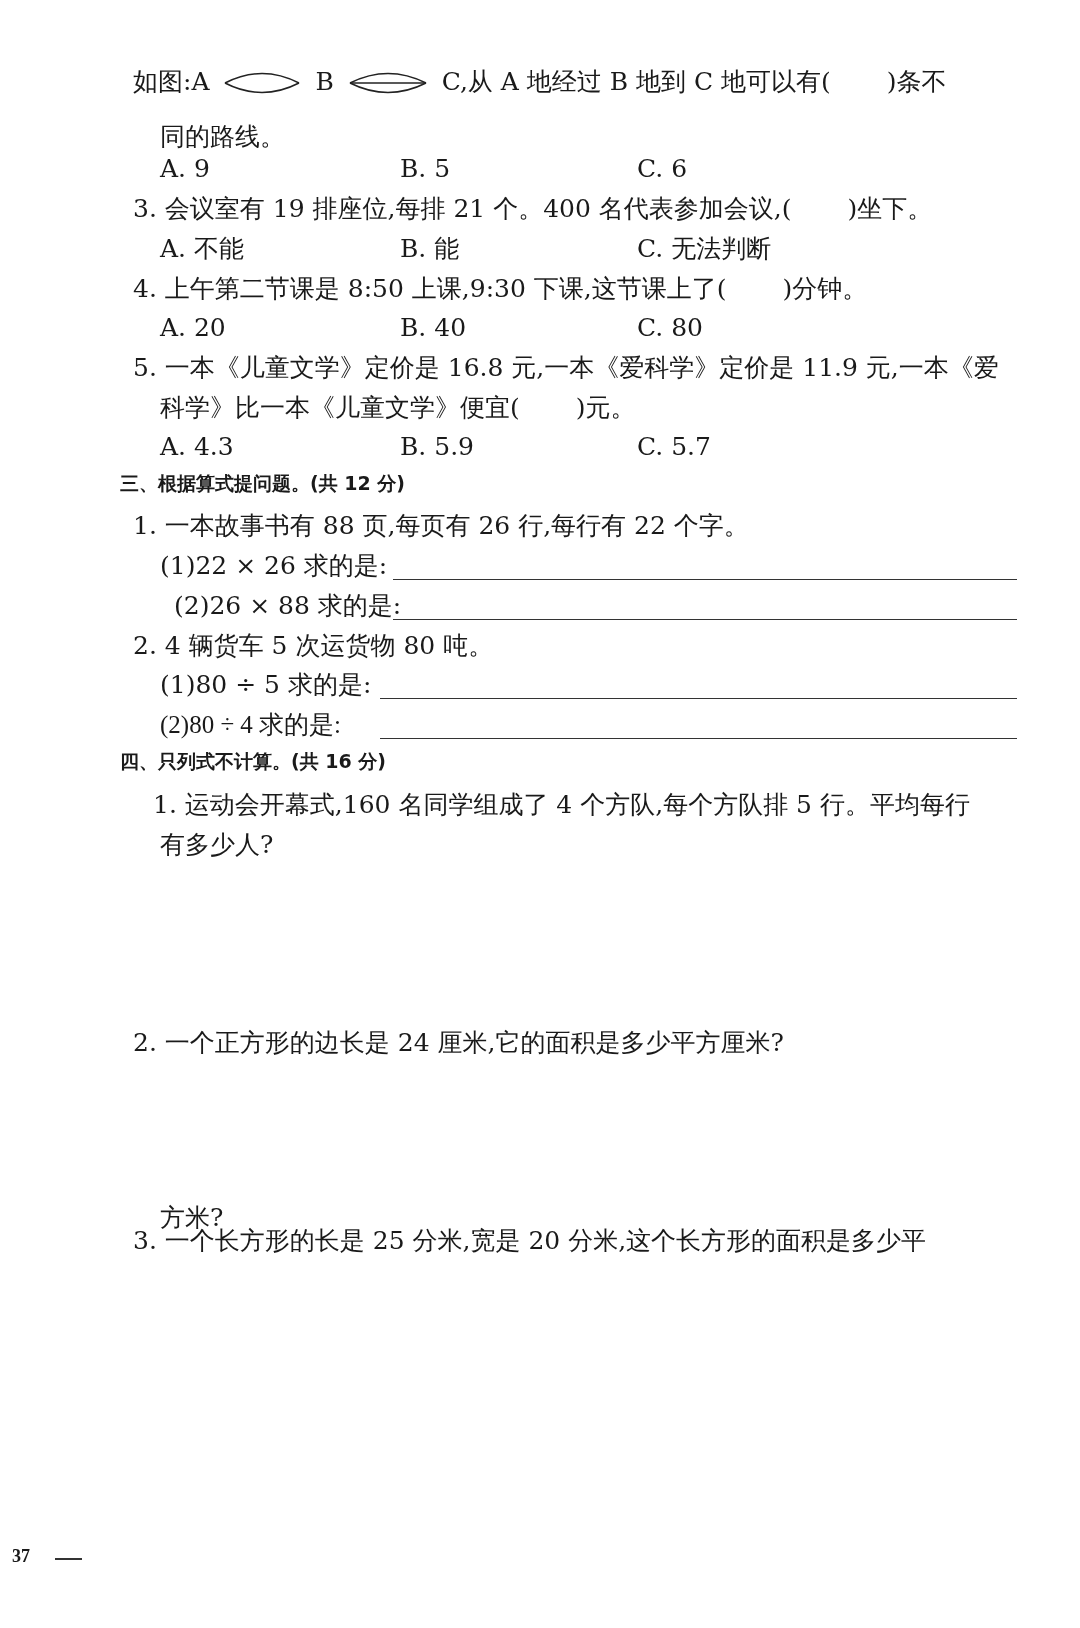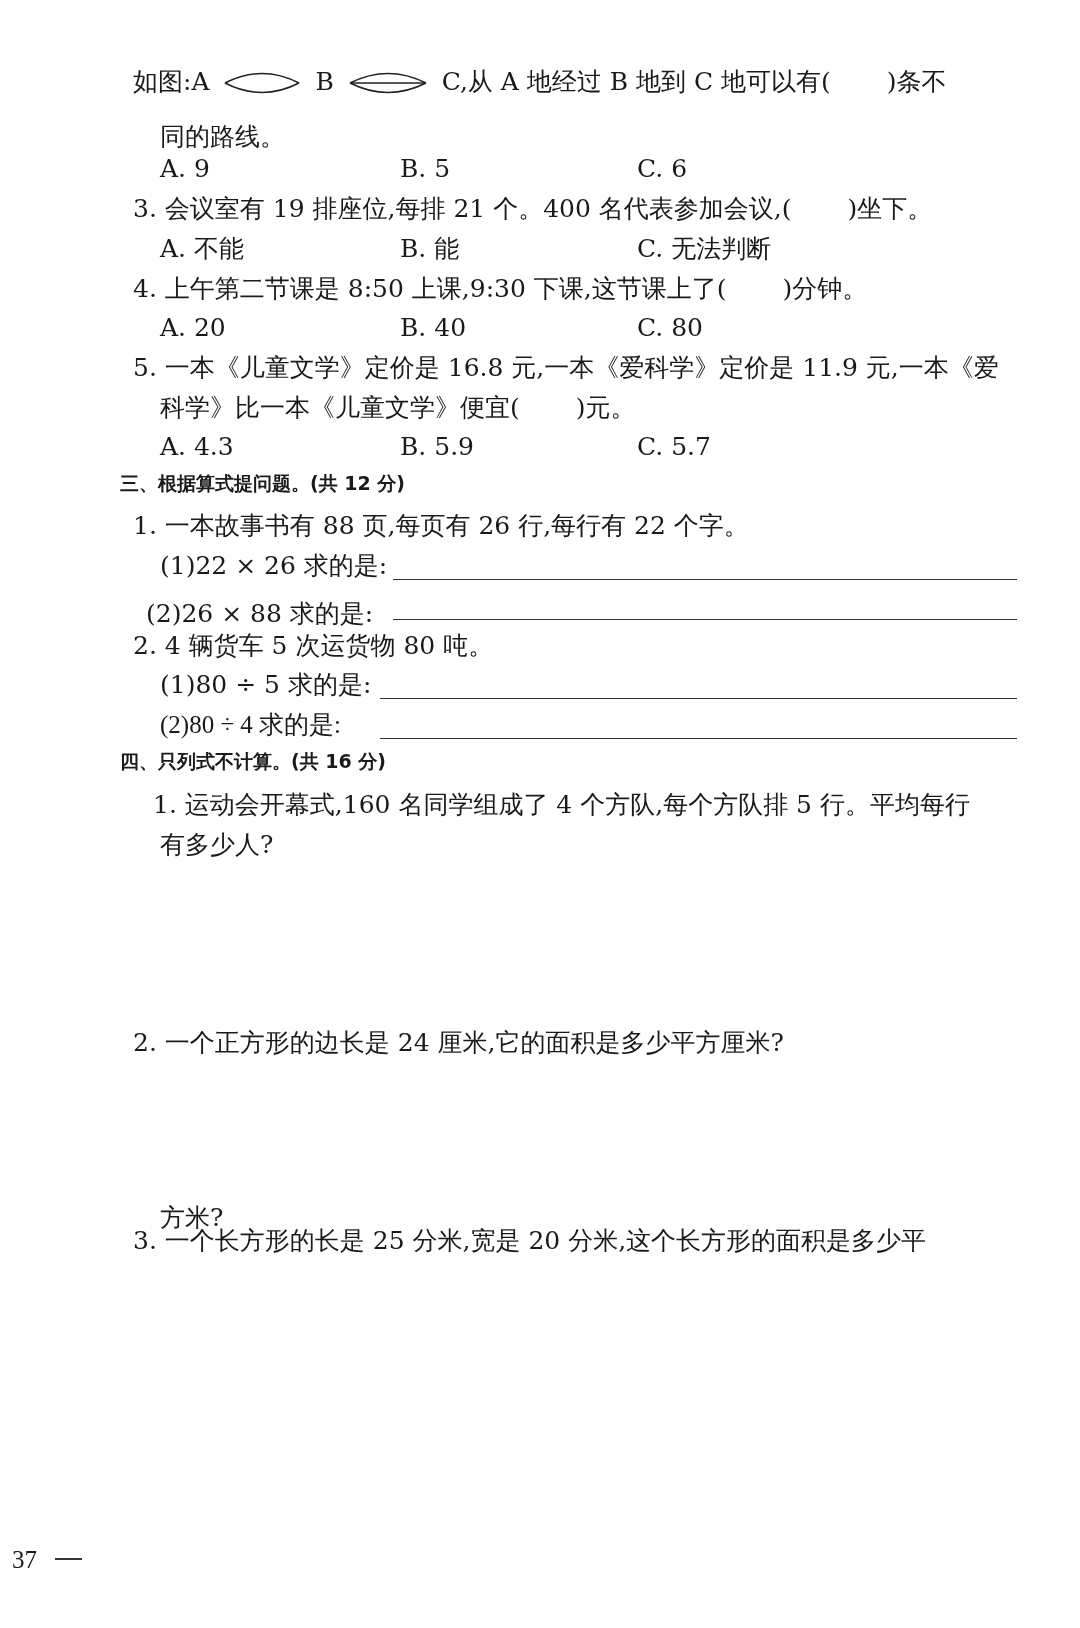--- a/index.html
+++ b/index.html
@@ -8,21 +8,21 @@
     font-family: "DejaVu Serif", "Liberation Serif", serif;
     color: #1a1a1a; font-size: 25px;
   }
   .line { position: absolute; white-space: nowrap; line-height: 1; }
   .q { left: 133px; }
   .sec { left: 92px; font-family: "DejaVu Sans", "Liberation Sans", sans-serif; font-weight: bold; font-size: 19px; margin-left: 28px; }
   .opt { position: absolute; white-space: nowrap; line-height: 1; }
   .blank { position: absolute; height: 0; border-bottom: 1.5px solid #333; }
   .paren { display: inline-block; width: 56px; }
   .route { display: inline-block; vertical-align: middle; margin: 0 6px; }
-  .pagenum { position: absolute; left: 12px; top: 1546px; font-family: "Liberation Serif", serif; font-weight: normal; font-size: 25px; }
+  .pagenum { position: absolute; left: 12px; top: 1546px; font-family: "Liberation Serif", serif; font-weight: bold; font-size: 18px; }
   .dash { position: absolute; left: 55px; top: 1558px; width: 27px; height: 0; border-bottom: 2px solid #333; }
 </style>
 </head>
 <body>
 
 <div class="line q" style="top:68px;">
   <span>如图:A</span>
   <svg class="route" width="78" height="30" viewBox="0 0 78 30">
     <path d="M2 15 Q39 -4 76 15" fill="none" stroke="#222" stroke-width="1.6"></path>
     <path d="M2 15 Q39 34 76 15" fill="none" stroke="#222" stroke-width="1.6"></path>
@@ -59,21 +59,21 @@
   <span>科学》比一本《儿童文学》便宜(</span><span class="paren"></span><span>)元。</span>
 </div>
 <div class="opt" style="left:160px; top:434px;">A. 4.3</div>
 <div class="opt" style="left:400px; top:434px;">B. 5.9</div>
 <div class="opt" style="left:637px; top:434px;">C. 5.7</div>
 
 <div class="line sec" style="top:474px;">三、根据算式提问题。(共 12 分)</div>
 <div class="line q" style="top:513px;">1. 一本故事书有 88 页,每页有 26 行,每行有 22 个字。</div>
 <div class="line" style="left:160px; top:553px;">(1)22 × 26 求的是:</div>
 <div class="blank" style="left:393px; width:624px; top:579px;"></div>
-<div class="line" style="left:146px; top:593px;margin-top:8px;">(2)26 × 88 求的是:</div>
+<div class="line" style="left:174px; top:593px;">(2)26 × 88 求的是:</div>
 <div class="blank" style="left:393px; width:624px; top:619px;"></div>
 <div class="line q" style="top:633px;">2. 4 辆货车 5 次运货物 80 吨。</div>
 <div class="line" style="left:160px; top:672px;">(1)80 ÷ 5 求的是:</div>
 <div class="blank" style="left:380px; width:637px; top:698px;"></div>
 <div class="line" style="left:160px; top:712px;font-family:Liberation Serif, serif;">(2)80 ÷ 4 求的是:</div>
 <div class="blank" style="left:380px; width:637px; top:738px;"></div>
 
 <div class="line sec" style="top:752px;">四、只列式不计算。(共 16 分)</div>
 <div class="line q" style="top:792px;margin-left:20px;">1. 运动会开幕式,160 名同学组成了 4 个方队,每个方队排 5 行。平均每行</div>
 <div class="line" style="left:160px; top:832px;">有多少人?</div>

